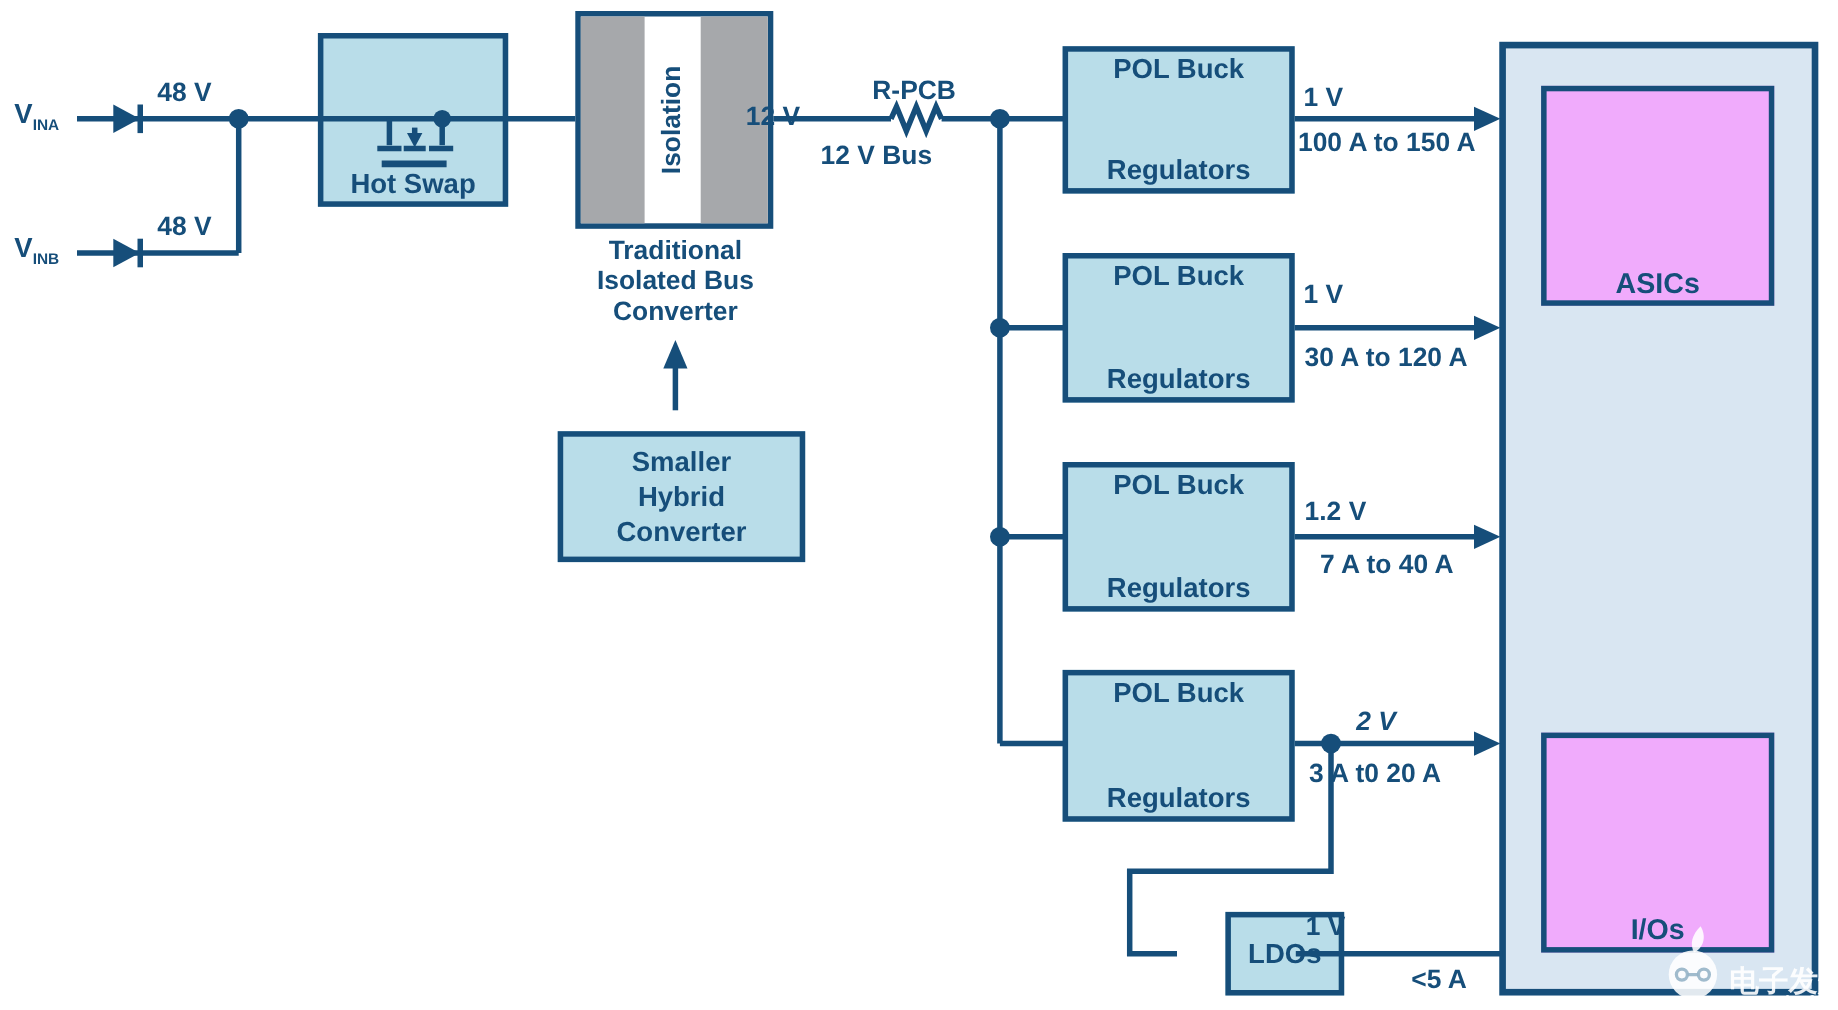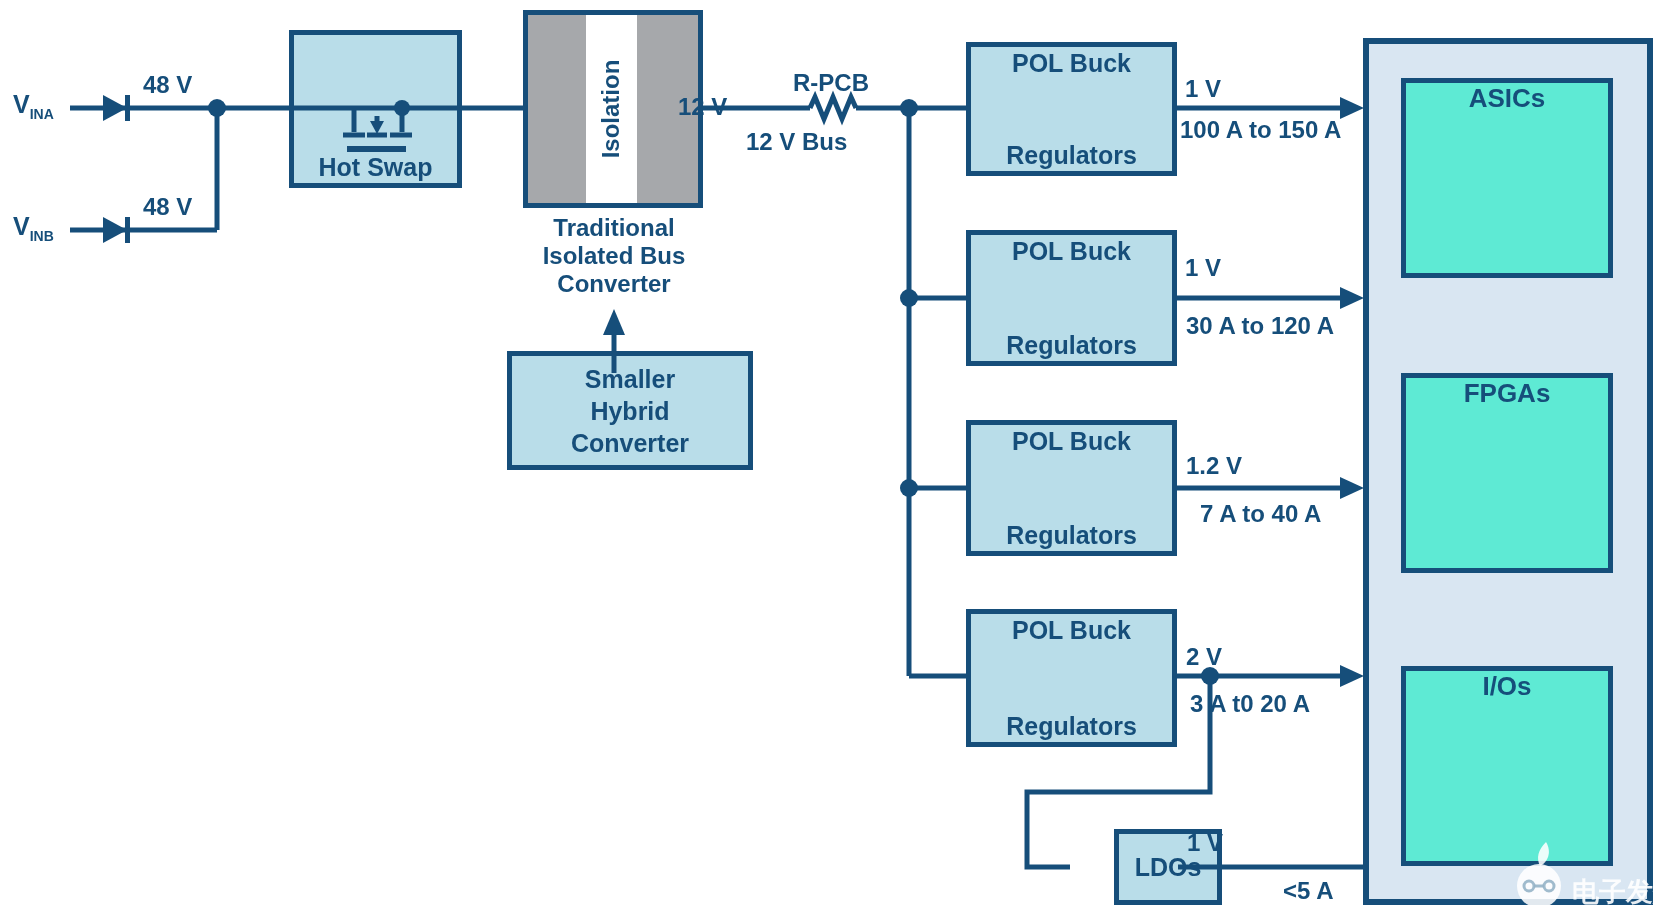--- a/index.html
+++ b/index.html
@@ -11,45 +11,45 @@
        display:flex;flex-direction:column;align-items:center;justify-content:center;}
   .blk .l{font-weight:bold;font-size:25px;line-height:32px;color:#164e7a;text-align:center;}
   .hot-swap{left:289px;top:30px;width:173px;height:158px;justify-content:flex-end;padding-top:27px;}
   .iso{left:523px;top:10px;width:180px;height:198px;background:#ffffff;border-width:5px;}
   .iso-strip{position:absolute;top:0;height:188px;background:#a6a8ab;}
   .iso-strip.left{left:0;width:58px;}
   .iso-strip.right{right:0;width:61px;}
   .iso-label-wrap{position:absolute;left:586px;top:15px;width:51px;height:188px;
        display:flex;align-items:center;justify-content:center;}
   .iso-label-wrap span{transform:rotate(-90deg);white-space:nowrap;font-weight:bold;font-size:24px;color:#164e7a;}
-  .hybrid{left:507px;top:351px;width:246px;height:119px;}
+  .hybrid{left:507px;top:392px;width:225px;height:119px;}
   .pol{left:966px;width:211px;justify-content:space-between;}
   .pol1{top:42px;height:134px;}
   .pol2{top:230px;height:136px;}
   .pol3{top:420px;height:136px;}
   .pol4{top:609px;height:138px;}
   .ldo{left:1070px;top:829px;width:108px;height:76px;margin-left:44px;}
   .load-container{position:absolute;left:1363px;top:38px;width:290px;height:867px;
        box-sizing:border-box;border:6px solid #164e7a;background:#d9e6f2;}
   .chip{position:absolute;left:1401px;width:212px;height:200px;box-sizing:border-box;
-       border:5px solid #164e7a;background:#5eead4;display:flex;align-items:flex-start;justify-content:center;}
+       border:5px solid #164e7a;background:#f0abfc;display:flex;align-items:flex-end;justify-content:center;}
   .chip .l{font-weight:bold;font-size:26px;color:#164e7a;}
   .chip.asics{top:78px;} .chip.fpgas{top:373px;} .chip.ios{top:666px;}
   .overlay{position:absolute;left:0;top:0;width:1671px;height:918px;pointer-events:none;}
   .txt{position:absolute;font-weight:bold;font-size:24px;color:#164e7a;white-space:nowrap;}
   .vin{font-size:25px;}
   .vin sub{font-size:14px;vertical-align:-6px;}
   .vin-a{left:13px;top:90px;} .vin-b{left:13px;top:212px;}
   .v48a{left:143px;top:71px;} .v48b{left:143px;top:193px;}
   .v12{left:678px;top:71px;margin-top:22px;} .rpcb{left:793px;top:69px;} .bus12{left:746px;top:128px;}
   .cap{left:494px;top:214px;width:240px;text-align:center;line-height:28px;}
   .r1v{left:1185px;top:75px;}  .r1c{left:1180px;top:116px;}
   .r2v{left:1185px;top:254px;} .r2c{left:1186px;top:312px;}
   .r3v{left:1186px;top:452px;} .r3c{left:1200px;top:500px;}
-  .r4v{left:1186px;top:643px;} .r4c{left:1190px;top:690px;}
+  .r4v{left:1233px;top:643px;font-style:italic;} .r4c{left:1190px;top:690px;}
   .r5v{left:1187px;top:829px;} .r5c{left:1283px;top:877px;}
   .wm{position:absolute;left:1510px;top:840px;width:200px;color:rgba(255,255,255,0.88);}
   .wm-brand{position:absolute;left:62px;top:34px;font-size:27px;font-weight:bold;white-space:nowrap;
        color:rgba(255,255,255,0.9);}
   .wm-url{position:absolute;left:66px;top:62px;font-size:15px;font-weight:bold;white-space:nowrap;
        color:rgba(255,255,255,0.85);}
   .wm svg{position:absolute;left:0;top:0;}
 </style>
 </head>
 <body>
@@ -91,23 +91,20 @@
     <div class="l">Regulators</div>
   </div>
 
   <div class="blk ldo">
     <div class="l">LDOs</div>
   </div>
 
   <div class="load-container"></div>
   <div class="chip asics">
     <div class="l">ASICs</div>
-  </div>
-  <div class="chip fpgas">
-    <div class="l">FPGAs</div>
   </div>
   <div class="chip ios">
     <div class="l">I/Os</div>
   </div>
 
   <svg class="overlay" viewBox="0 0 1671 918" xmlns="http://www.w3.org/2000/svg">
     <g stroke="#164e7a" stroke-width="5" fill="none">
       <line x1="70" y1="108" x2="523" y2="108"></line>
       <line x1="70" y1="230" x2="217" y2="230"></line>
       <line x1="217" y1="230" x2="217" y2="106"></line>

